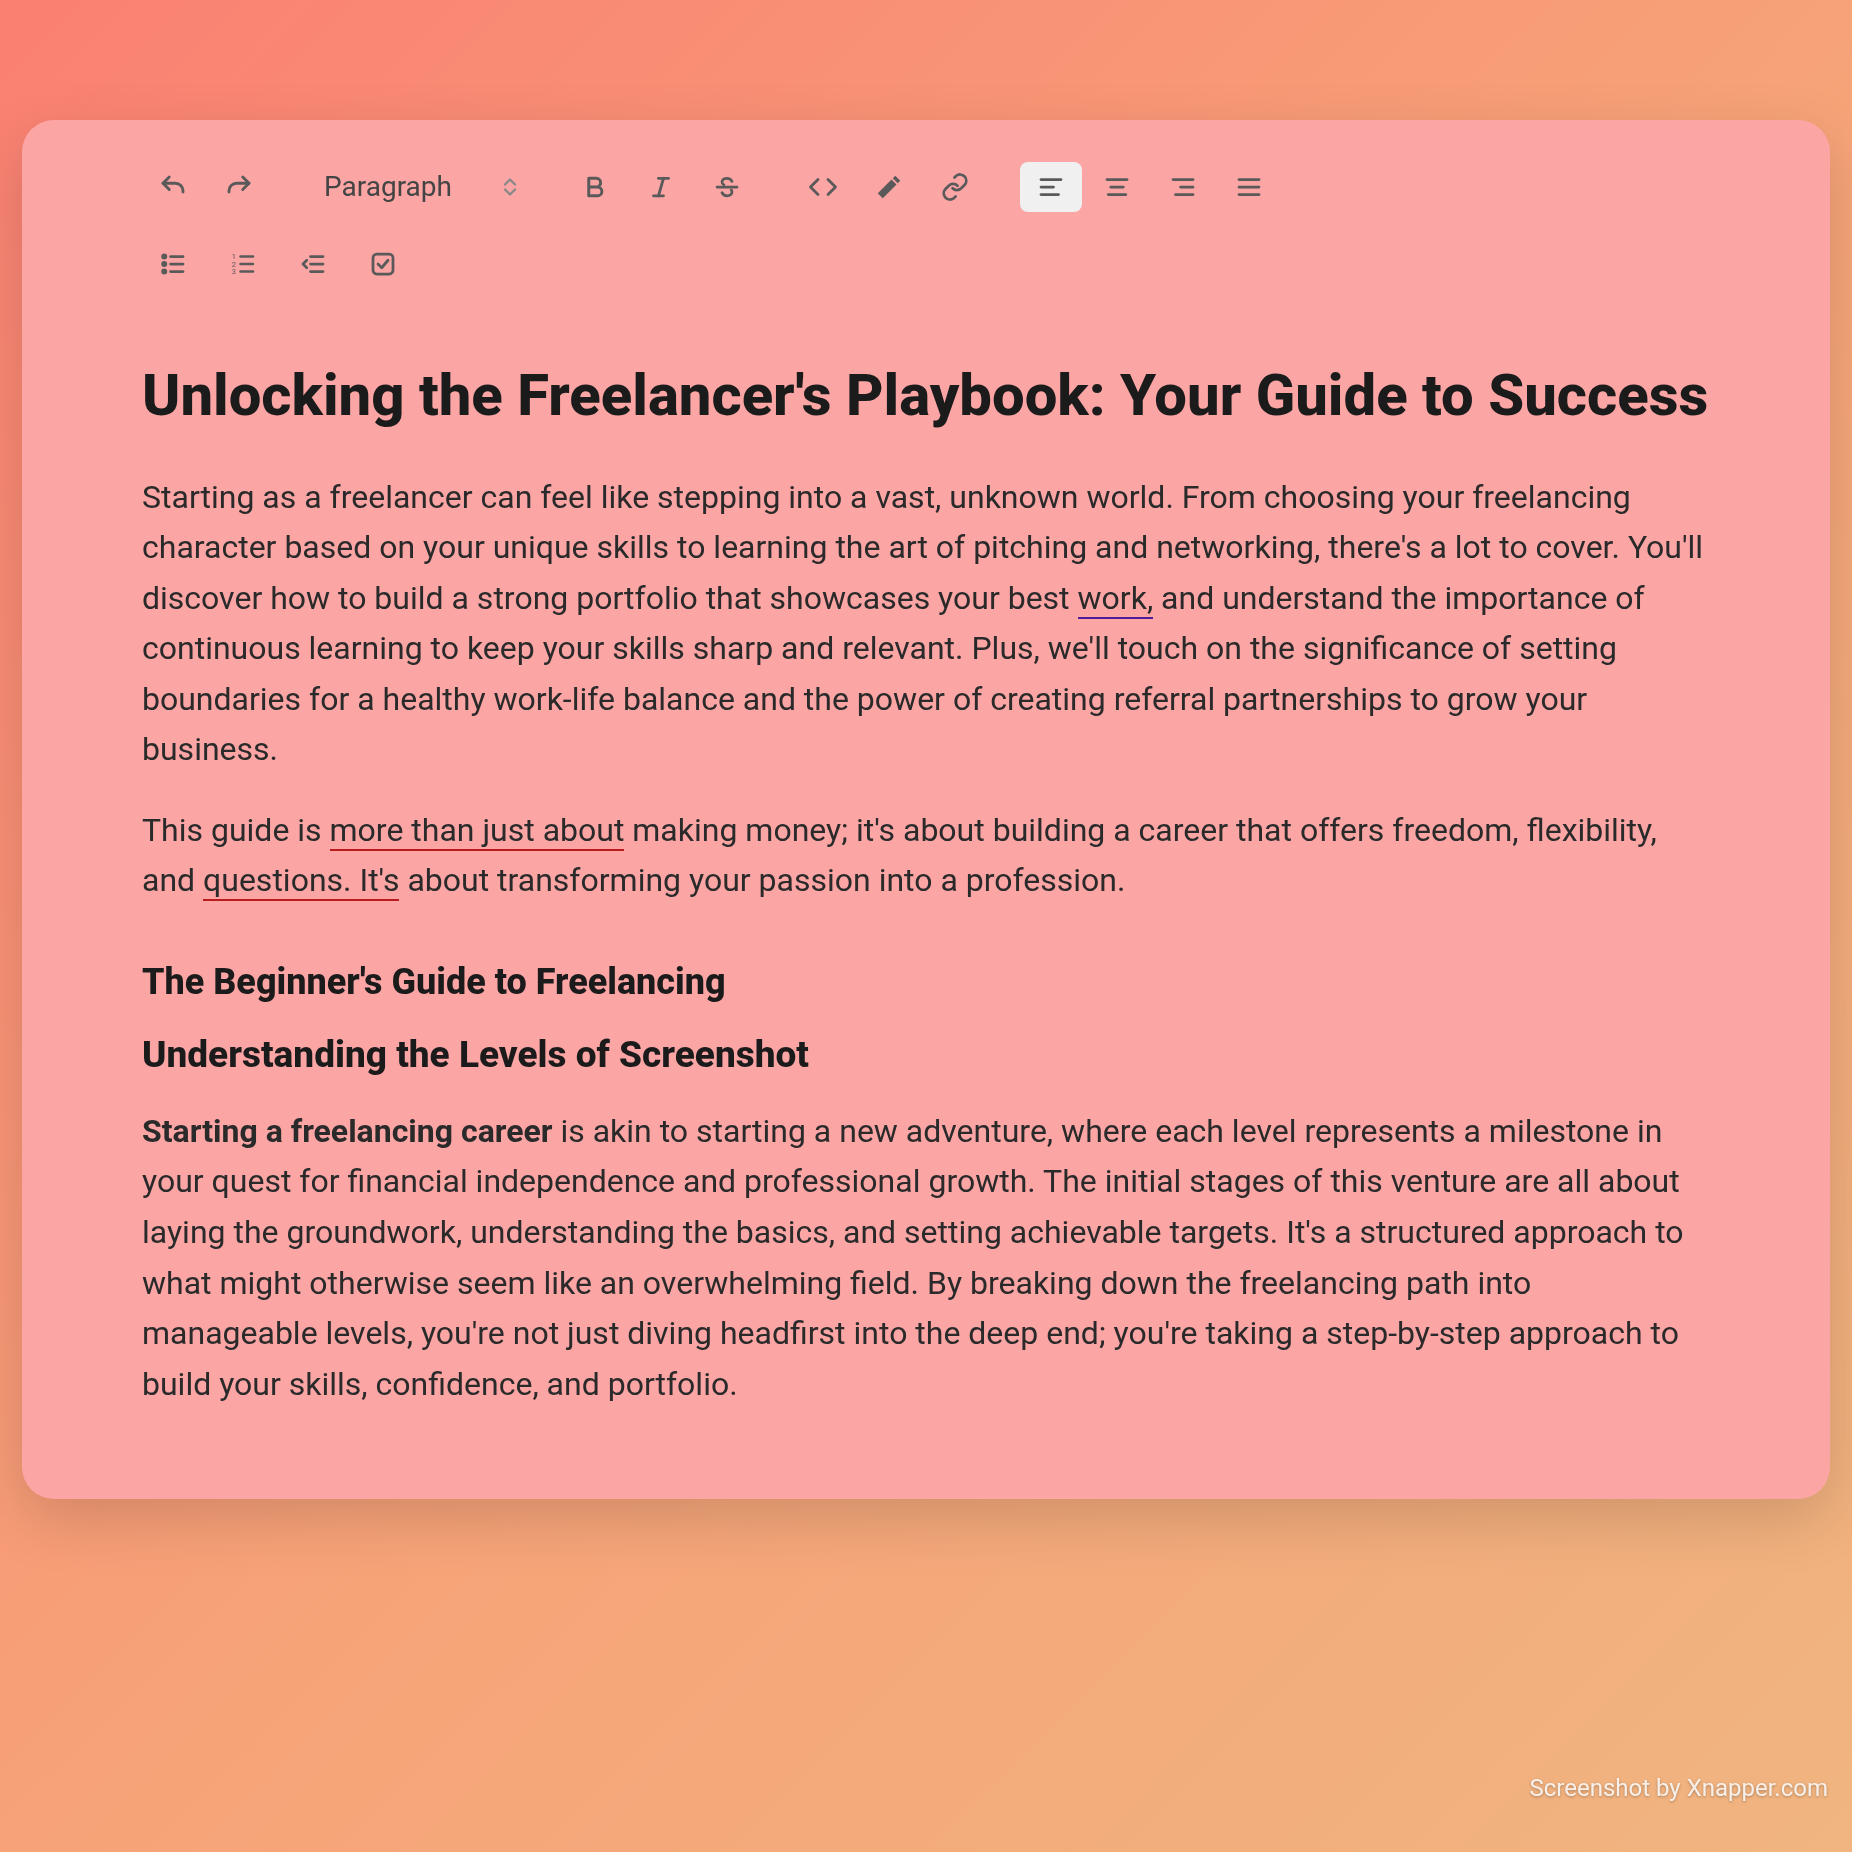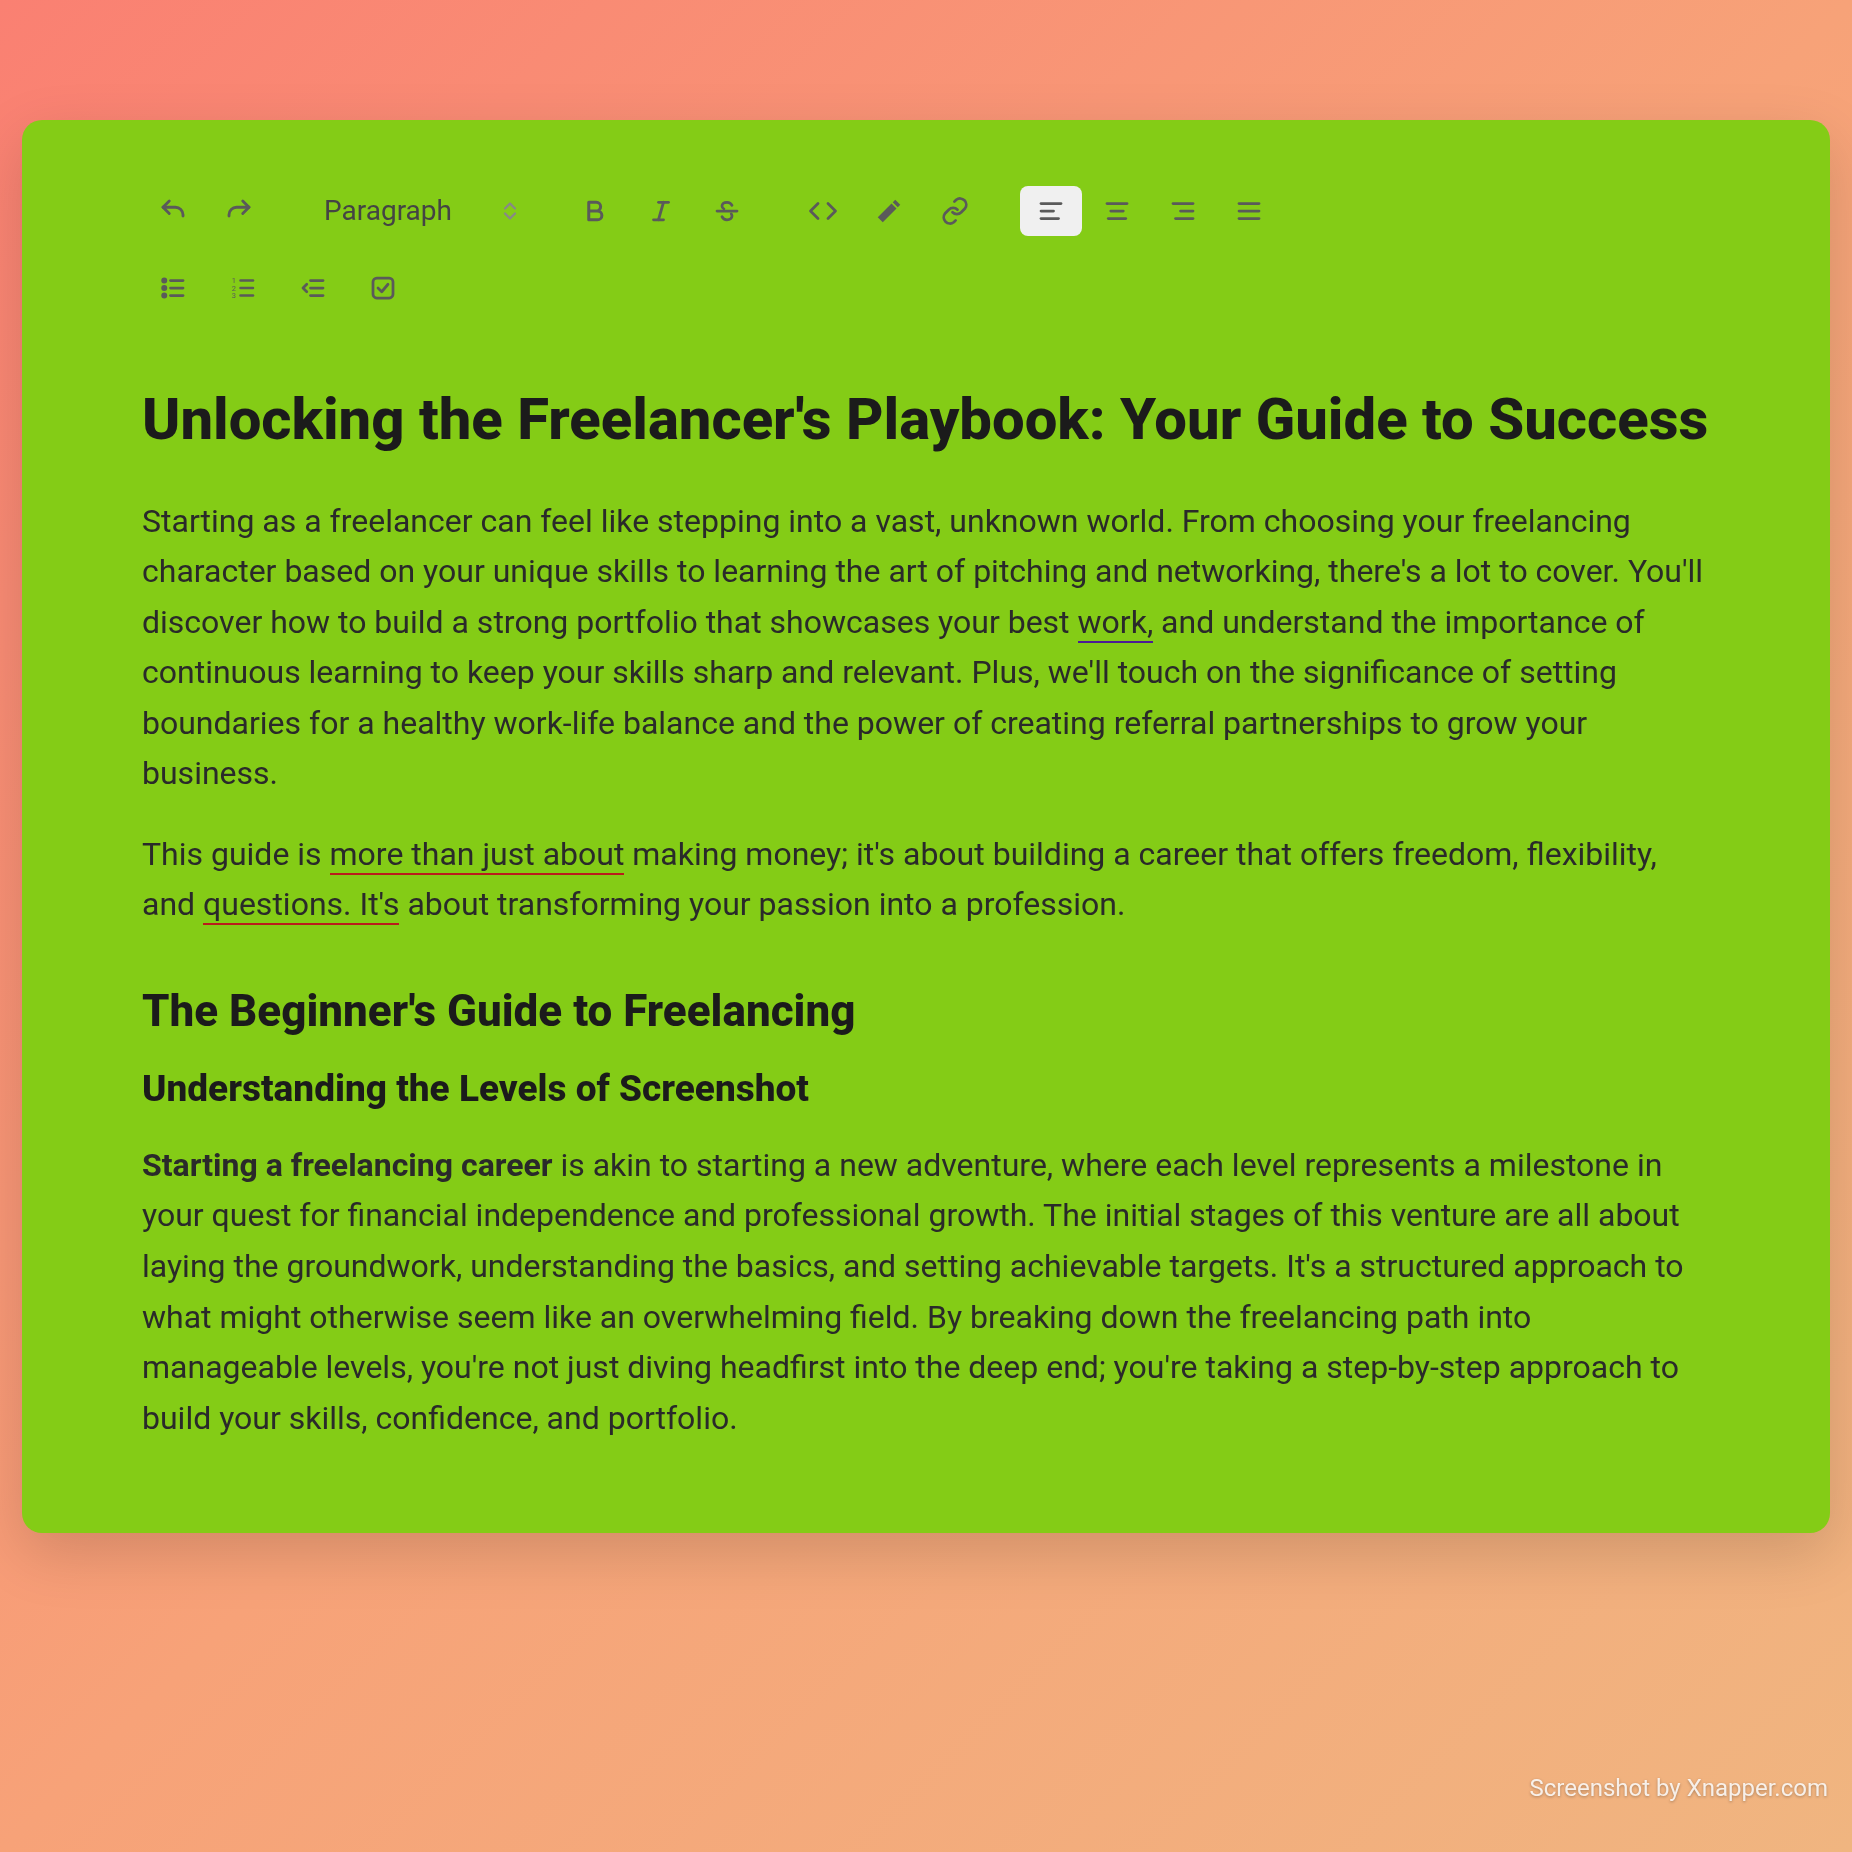--- a/index.html
+++ b/index.html
@@ -16,27 +16,27 @@
   }
   .watermark {
     position: absolute;
     bottom: 50px;
     right: 24px;
     color: rgba(255,255,255,0.85);
     font-size: 24px;
     text-shadow: 0 1px 3px rgba(0,0,0,0.3);
   }
   .editor-window {
-    background: #84cc16;
-    border-radius: 20px;
+    background: #fca5a5;
+    border-radius: 32px;
     box-shadow: 0 20px 60px rgba(0,0,0,0.15);
     width: 100%;
     max-width: 1808px;
     margin: 0 auto;
-    padding: 64px 0 60px 0;
+    padding: 40px 0 60px 0;
     overflow: hidden;
   }
   .toolbar {
     display: flex;
     flex-wrap: wrap;
     align-items: center;
     gap: 6px;
     padding: 0 120px 30px 120px;
     border-bottom: none;
   }
@@ -91,21 +91,21 @@
     color: #1a1a1a;
   }
   .content h1 {
     font-size: 58px;
     font-weight: 800;
     line-height: 1.25;
     margin-bottom: 40px;
     color: #1b1b1b;
   }
   .content h2 {
-    font-size: 44px;
+    font-size: 36px;
     font-weight: 800;
     margin: 55px 0 30px 0;
     color: #1b1b1b;
   }
   .content h3 {
     font-size: 37px;
     font-weight: 800;
     margin: 14px 0 30px 0;
     color: #1b1b1b;
   }

